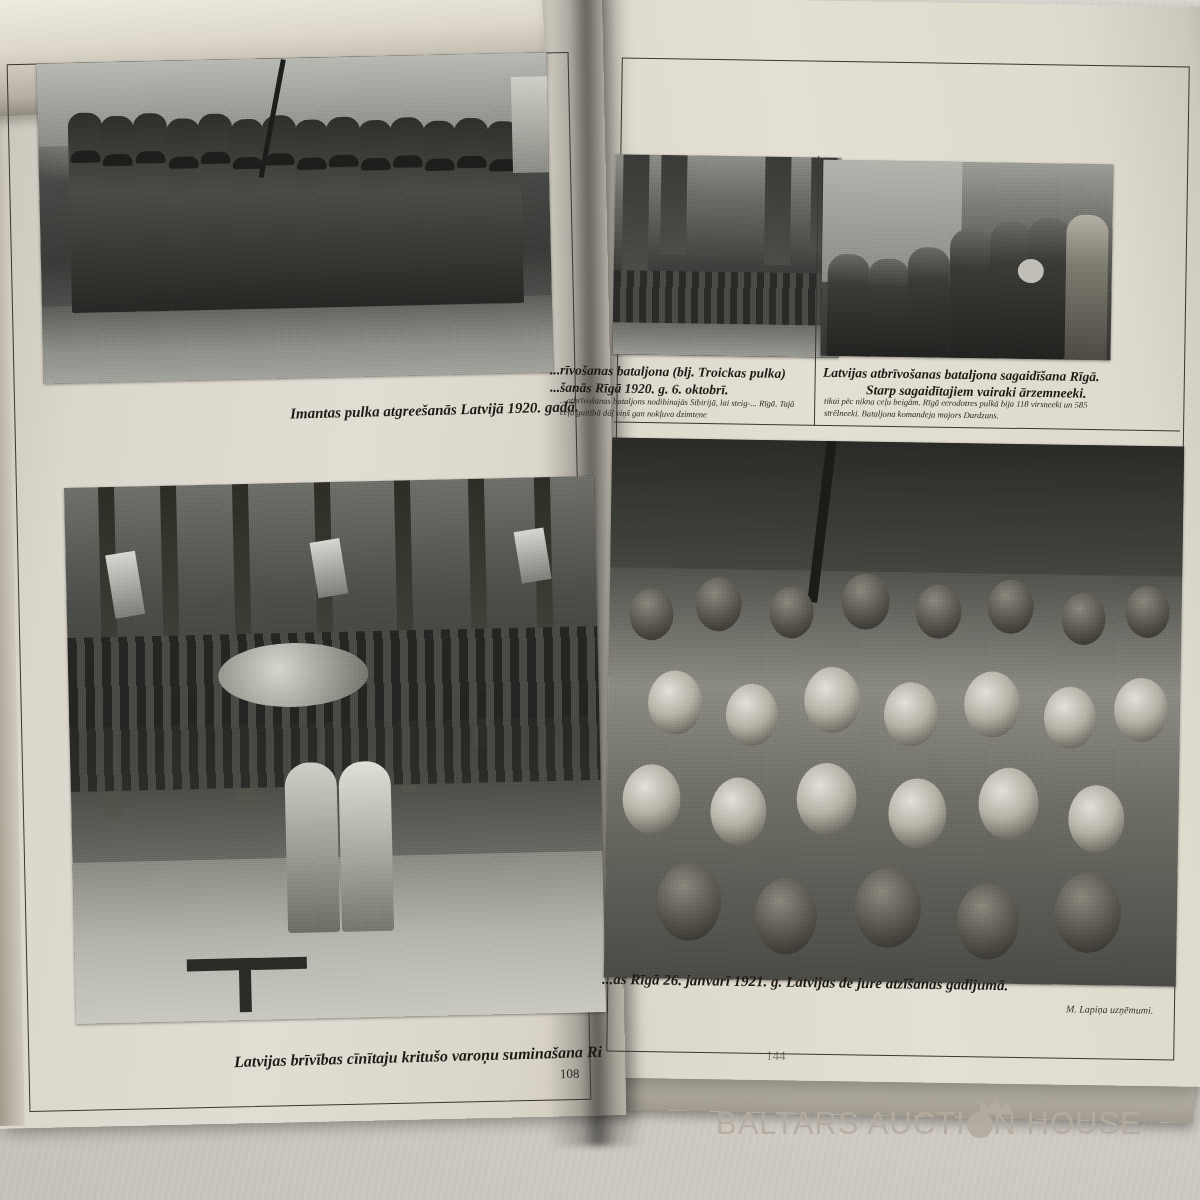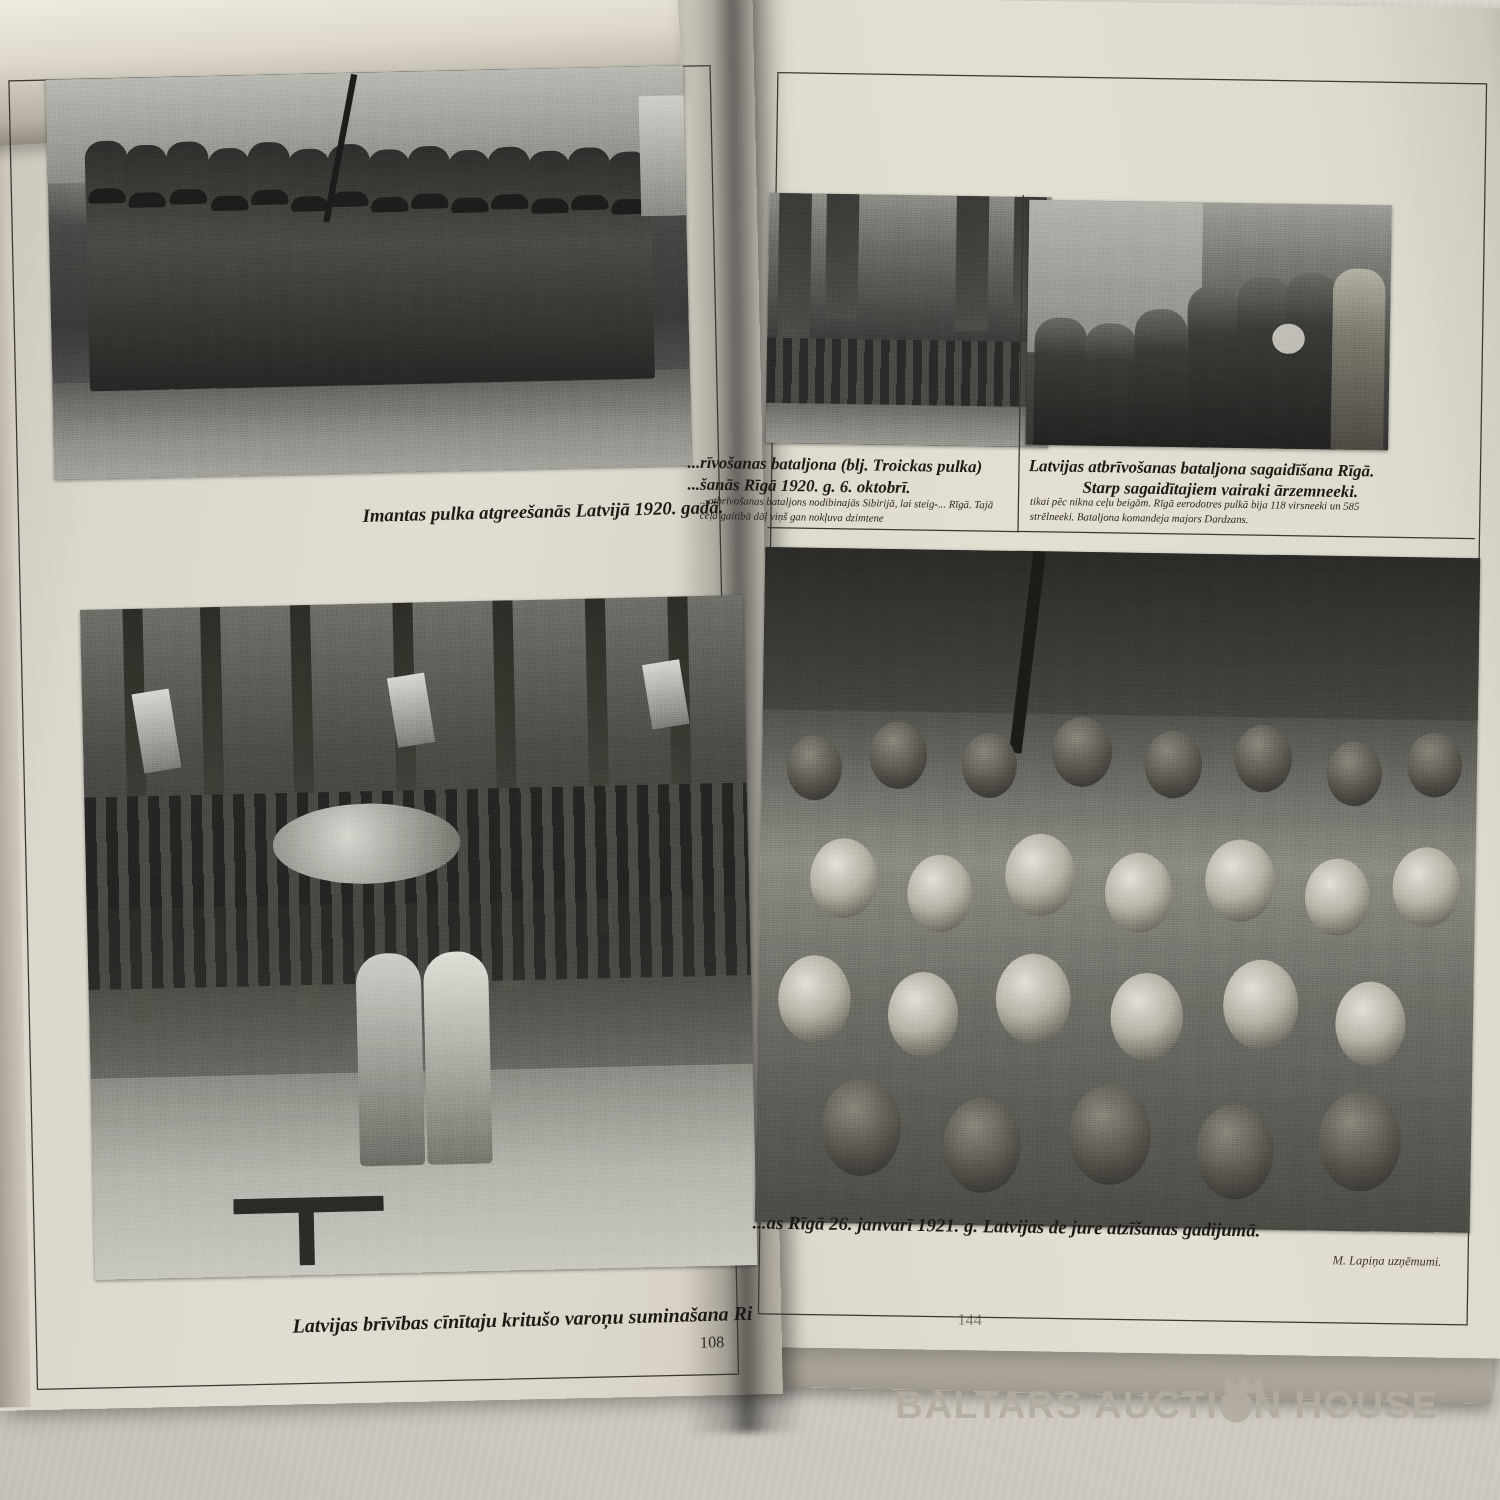--- a/index.html
+++ b/index.html
@@ -147,21 +147,21 @@
   .pg-right{position:absolute;left:772px;top:1052px;font-size:13px;color:#2d2922;transform:rotate(0.9deg);opacity:.55;}
 
   .rule{position:absolute;background:#3a3630;height:1px;}
   .rule-r{left:620px;top:430px;width:566px;transform:rotate(0.9deg);}
   .rule-v{left:822px;top:160px;width:1px;height:270px;transform:rotate(0.9deg);}
 
   
   .wm{position:absolute;left:716px;top:1104px;color:#b4aca0;opacity:.92;
      font-family:"Liberation Sans",sans-serif;letter-spacing:1px;}
   .wm-top{font-size:17px;font-weight:400;letter-spacing:2px;}
-  .wm-main{font-size:31px;font-weight:700;letter-spacing:1px;margin-top:2px;}
+  .wm-main{font-size:31px;font-weight:400;letter-spacing:1px;margin-top:2px;}
   .wm-dot{display:inline-block;width:26px;height:26px;border-radius:50%;background:#b4aca0;
      vertical-align:-4px;margin:0 1px;}
   .crown{position:absolute;left:976px;top:1098px;width:38px;height:18px;opacity:.92;}
 </style>
 </head>
 <body>
 
 <div id="stage">
 
   <div class="table-surface"></div>

